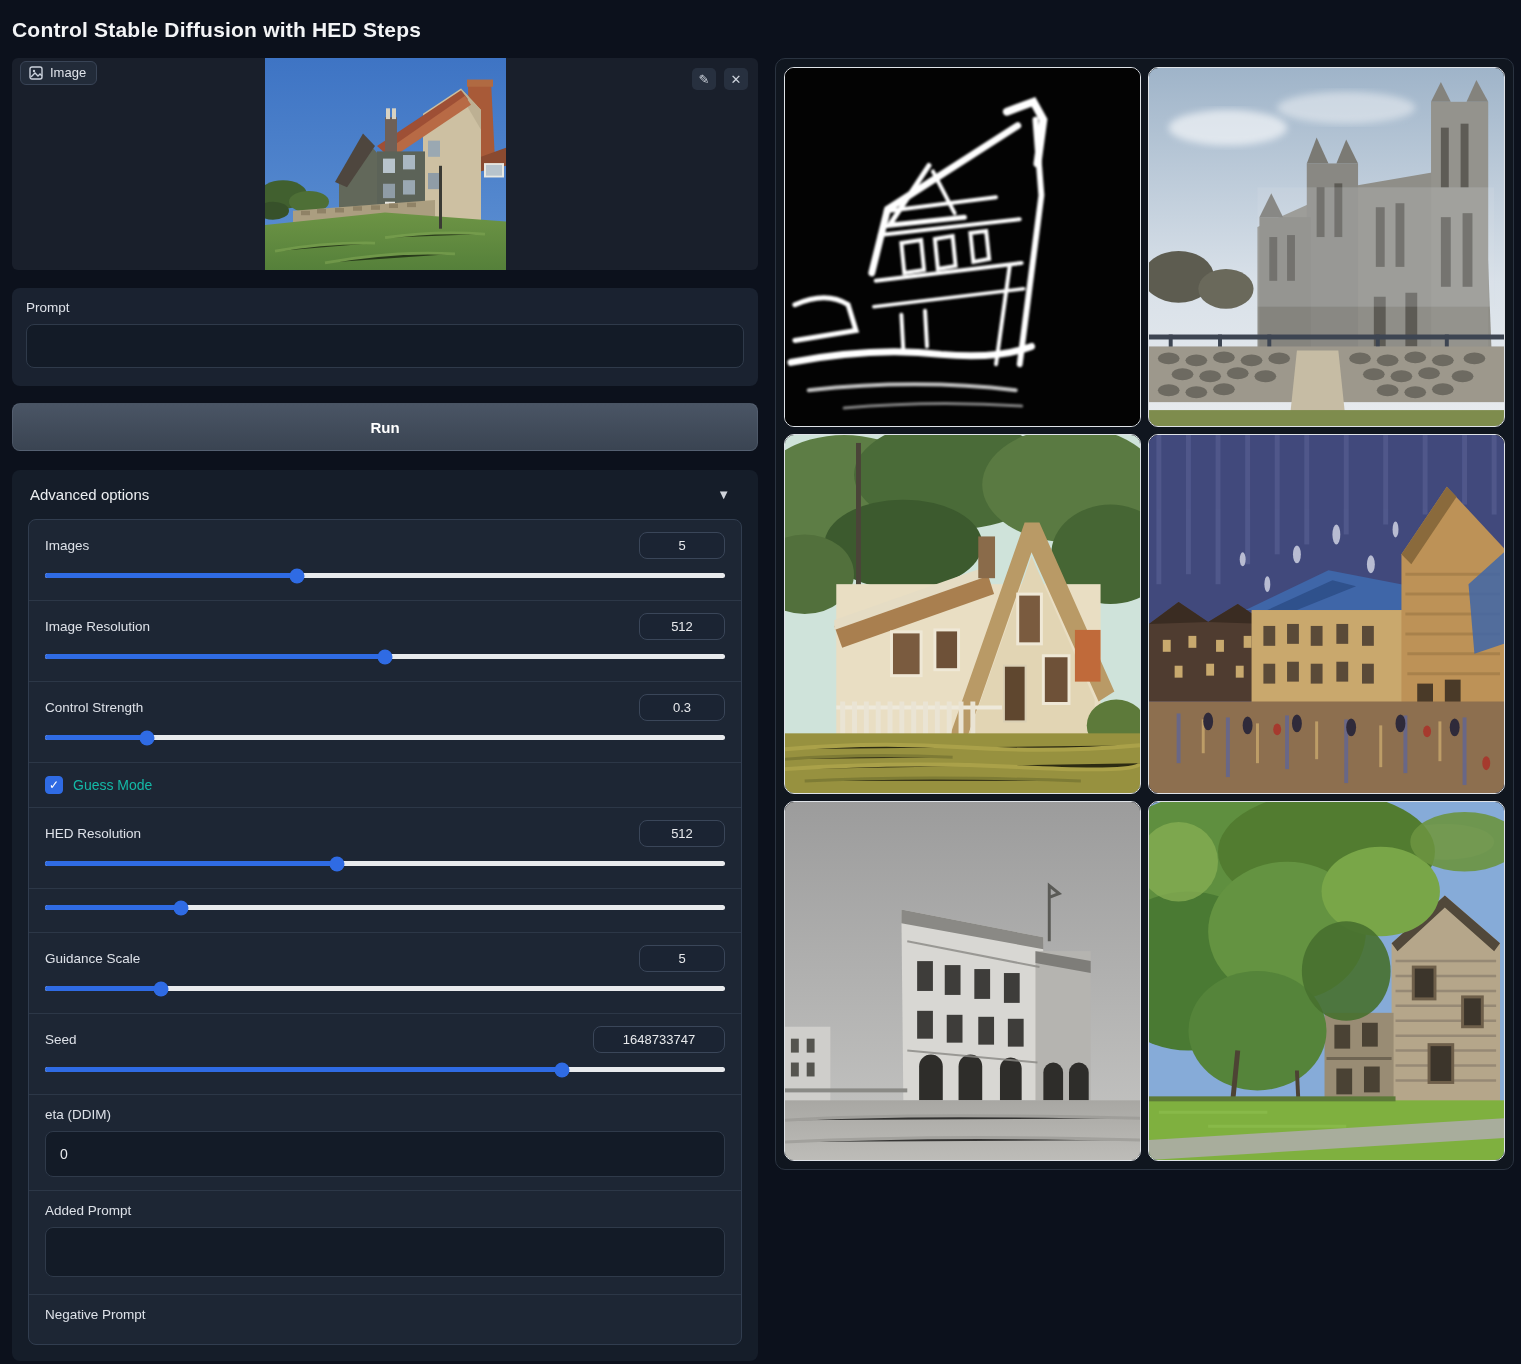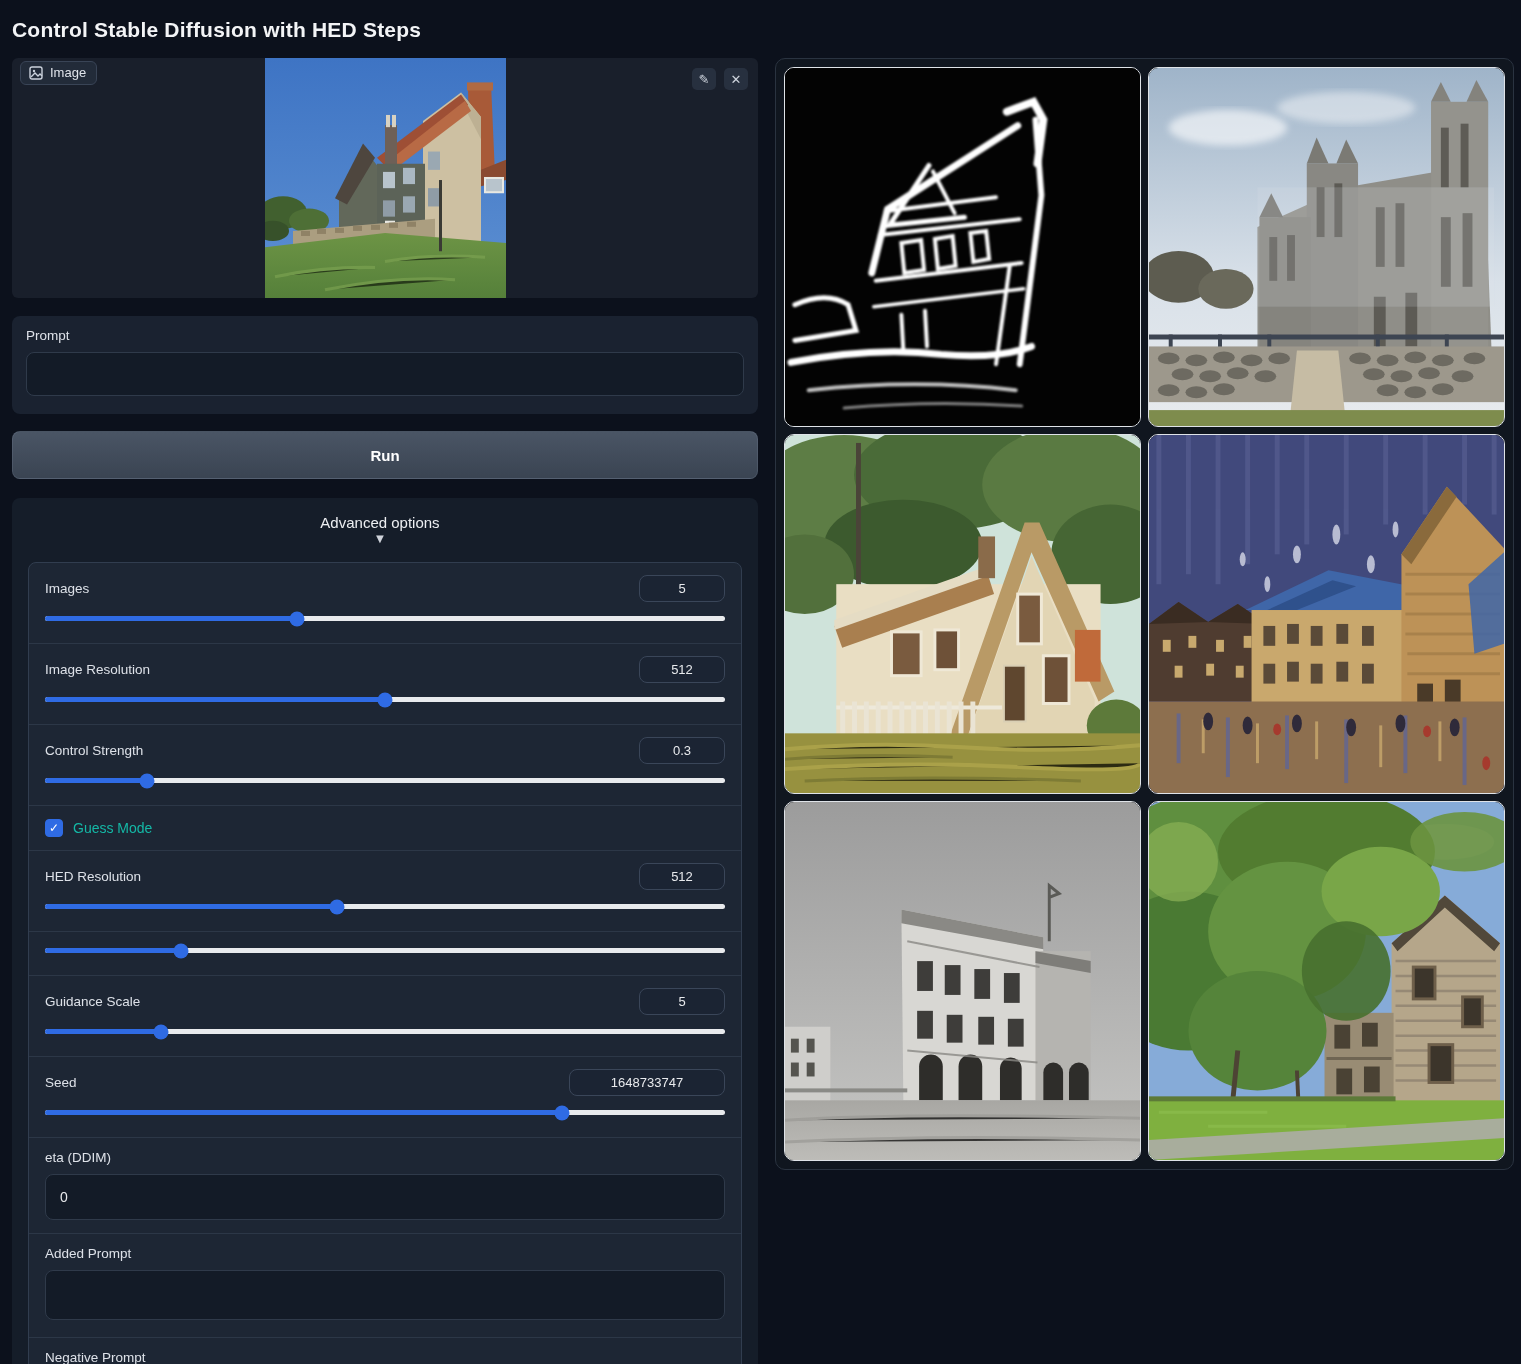--- a/index.html
+++ b/index.html
@@ -13,21 +13,21 @@
     position:relative;
   }
   .page { padding:10px 11px 0 12px; }
   h1.title { font-size:21px; font-weight:bold; margin:8px 0 16px 0; letter-spacing:.2px; color:#f3f4f6; }
   .layout { display:flex; gap:17px; align-items:flex-start; }
   .left  { width:746px; flex:none; }
   .right { width:739px; flex:none; }
 
   
   .image-panel {
-    position:relative; height:240px; background:#191f2b;
+    position:relative; height:212px; background:#191f2b;
     border-radius:6px; margin-bottom:18px;
     display:flex; justify-content:center; overflow:hidden;
   }
   .photo { height:100%; width:241px; display:block; }
   .badge {
     position:absolute; left:8px; top:3px; z-index:3;
     display:flex; align-items:center; gap:7px;
     background:#222b39; border:1px solid #394456;
     border-radius:6px; padding:3px 10px 4px 8px;
     font-size:13px; color:#dfe3ea;
@@ -57,33 +57,33 @@
     background:linear-gradient(180deg,#4a5565,#3a4452);
     border:1px solid rgba(120,132,150,.25); border-radius:8px;
     color:#fff; font-weight:bold; font-size:15px; cursor:pointer;
     display:flex; align-items:center; justify-content:center;
     font-family:"Liberation Sans", sans-serif;
   }
 
   
   .advanced { background:#151d29; border-radius:8px; padding:13px 16px 16px; }
   .acc-header { display:flex; justify-content:space-between; align-items:center;
-    margin:3px 12px 16px 2px; cursor:pointer;flex-direction:column; }
+    margin:3px 12px 16px 2px; cursor:pointer; }
   .acc-title { font-size:15px; color:#eceef1; }
   .acc-arrow { font-size:13px; color:#cfd3da; }
   .form { border:1px solid #313d4f; border-radius:8px; background:#1d2634; overflow:hidden; }
   .form-row { padding:12px 16px 13px 16px; border-bottom:1px solid #2c3747; }
   .form-row:last-child { border-bottom:none; }
   .row-top { display:flex; justify-content:space-between; align-items:center; margin-bottom:14px; }
   .num {
     width:86px; height:27px; background:#1b2433; border:1px solid #3a4659;
     border-radius:8px; color:#e8eaed; text-align:center; font-size:13px;
     font-family:"Liberation Sans", sans-serif;
   }
-  .num.wide { width:156px; }
+  .num.wide { width:132px; }
   .track { position:relative; height:5px; background:#e8eaed; border-radius:4px; margin:4px 0 9px 0; cursor:pointer; }
   .fill { position:absolute; left:0; top:0; bottom:0; width:var(--pct,50%); background:#2f6be4; border-radius:4px; }
   .knob {
     position:absolute; left:var(--pct,50%); top:50%; transform:translate(-50%,-50%);
     width:15px; height:15px; border-radius:50%; background:#2f6be4; cursor:grab;
   }
   .cb-row { display:flex; align-items:center; gap:10px; padding:13px 16px; }
   .cb {
     width:18px; height:18px; border-radius:4px; background:#1b2433; border:1px solid #3a4659;
     display:flex; align-items:center; justify-content:center; cursor:pointer;

